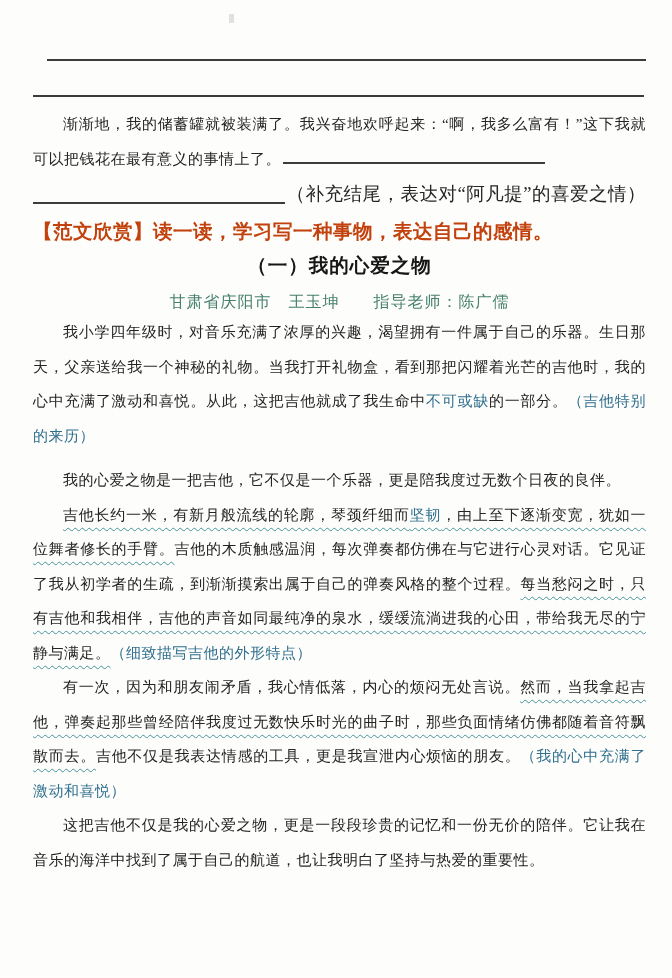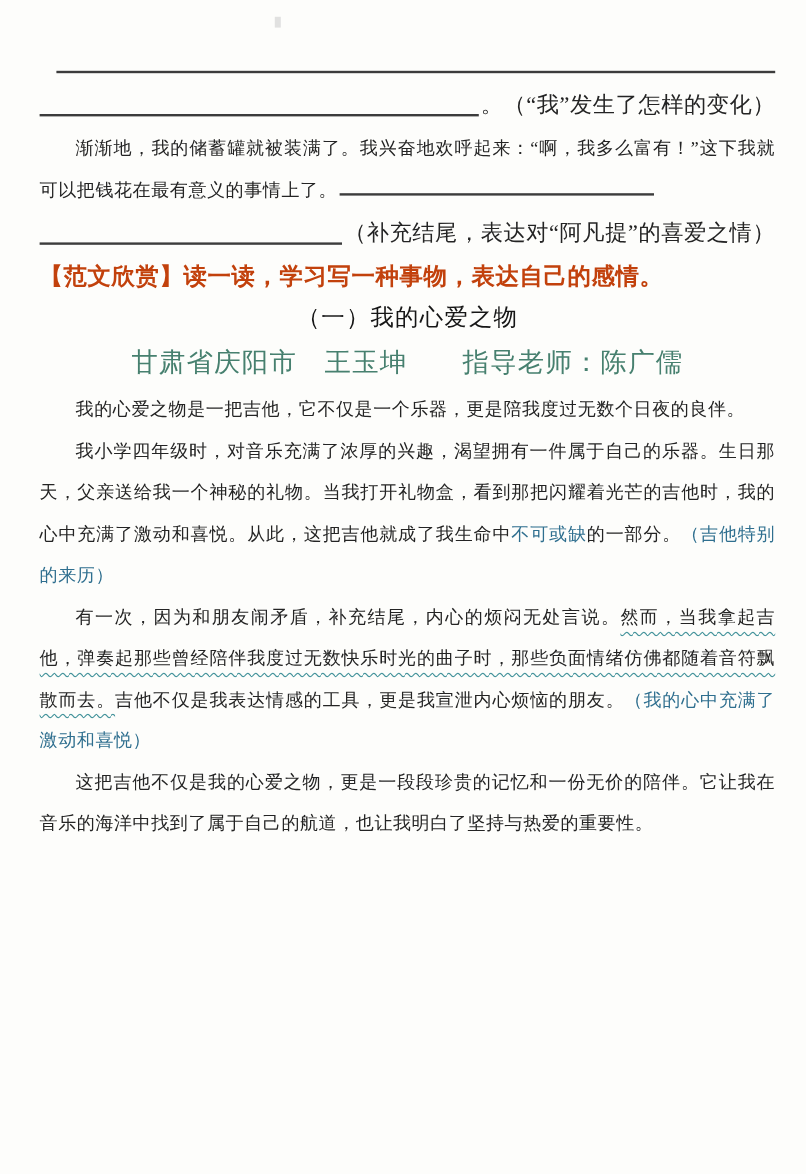--- a/index.html
+++ b/index.html
@@ -43,26 +43,26 @@
     margin-left:2px;
   }
   .section-label{
     margin:12px 0 0 0;
     font-family:"Liberation Sans","DejaVu Sans",sans-serif;
     font-weight:700;font-size:19.5px;line-height:26px;
     color:#c2410c;letter-spacing:.5px;
   }
   .essay-title{
     margin:9px 0 0 0;text-align:center;
-    font-size:19.5px;font-weight:400;line-height:26px;
+    font-size:19.5px;font-weight:700;line-height:26px;
     color:#161616;letter-spacing:1px;
   }
   .byline{
     margin:10px 0 0 0;text-align:center;
-    font-size:22px;line-height:26px;letter-spacing:1px;
+    font-size:16px;line-height:26px;letter-spacing:1px;
     color:#47806f;
   }
   .essay{margin-top:0;}
   .essay.first{margin-top:10px;}
   .blue{color:#2f6f8f;}
   .wavy{
     text-decoration-line:underline;
     text-decoration-style:wavy;
     text-decoration-color:#46949c;
     text-decoration-thickness:1px;
@@ -72,33 +72,33 @@
 </head>
 <body>
 
 <div class="page">
   <div class="scan-mark"></div>
 
   <div class="rule-full"></div>
 
   <div class="fill-row">
     <span class="fill-line"></span>
-    <span class="hint">。（“我”发生了怎样的变化）</span>
   </div>
 
   <p class="para"><span>渐渐地，我的储蓄罐就被装满了。我兴奋地欢呼起来：“啊，我多么富有！”这下我就可以把钱花在最有意义的事情上了。</span><span class="inline-fill"></span></p>
 
   <div class="fill-row annot-row">
     <span class="fill-line"></span>
     <span class="hint">（补充结尾，表达对“阿凡提”的喜爱之情）</span>
   </div>
 
   <h3 class="section-label">【范文欣赏】读一读，学习写一种事物，表达自己的感情。</h3>
 
   <h4 class="essay-title">（一）我的心爱之物</h4>
 
   <div class="byline">甘肃省庆阳市　王玉坤　　指导老师：陈广儒</div>
 
+  <p class="para essay"><span>我小学四年级时，对音乐充满了浓厚的兴趣，渴望拥有一件属于自己的乐器。生日那天，父亲送给我一个神秘的礼物。当我打开礼物盒，看到那把闪耀着光芒的吉他时，我的心中充满了激动和喜悦。从此，这把吉他就成了我生命中</span><span class="blue">不可或缺</span><span>的一部分。</span><span class="blue">（吉他特别的来历）</span></p>
   <p class="para essay first"><span>我的心爱之物是一把吉他，它不仅是一个乐器，更是陪我度过无数个日夜的良伴。</span></p>
-  <p class="para essay"><span>我小学四年级时，对音乐充满了浓厚的兴趣，渴望拥有一件属于自己的乐器。生日那天，父亲送给我一个神秘的礼物。当我打开礼物盒，看到那把闪耀着光芒的吉他时，我的心中充满了激动和喜悦。从此，这把吉他就成了我生命中</span><span class="blue">不可或缺</span><span>的一部分。</span><span class="blue">（吉他特别的来历）</span></p>
-  <p class="para essay"><span>有一次，因为和朋友闹矛盾，补充结尾，内心的烦闷无处言说。</span><span class="wavy">然而，当我拿起吉他，弹奏起那些曾经陪伴我度过无数快乐时光的曲子时，那些负面情绪仿佛都随着音符飘散而去。</span><span>吉他不仅是我表达情感的工具，更是我宣泄内心烦恼的朋友。</span><span class="blue">（我的心中充满了激动和喜悦）</span></p>
+  <p class="para essay"><span class="wavy">吉他长约一米，有新月般流线的轮廓，琴颈纤细而</span><span class="blue wavy">坚韧</span><span class="wavy">，由上至下逐渐变宽，犹如一位舞者修长的手臂。</span><span>吉他的木质触感温润，每次弹奏都仿佛在与它进行心灵对话。它见证了我从初学者的生疏，到渐渐摸索出属于自己的弹奏风格的整个过程。</span><span class="wavy">每当愁闷之时，只有吉他和我相伴，吉他的声音如同最纯净的泉水，缓缓流淌进我的心田，带给我无尽的宁静与满足。</span><span class="blue">（细致描写吉他的外形特点）</span></p>
+  <p class="para essay"><span>有一次，因为和朋友闹矛盾，我心情低落，内心的烦闷无处言说。</span><span class="wavy">然而，当我拿起吉他，弹奏起那些曾经陪伴我度过无数快乐时光的曲子时，那些负面情绪仿佛都随着音符飘散而去。</span><span>吉他不仅是我表达情感的工具，更是我宣泄内心烦恼的朋友。</span><span class="blue">（我的心中充满了激动和喜悦）</span></p>
   <p class="para essay"><span>这把吉他不仅是我的心爱之物，更是一段段珍贵的记忆和一份无价的陪伴。它让我在音乐的海洋中找到了属于自己的航道，也让我明白了坚持与热爱的重要性。</span></p>
 </div>
 
 </body></html>

